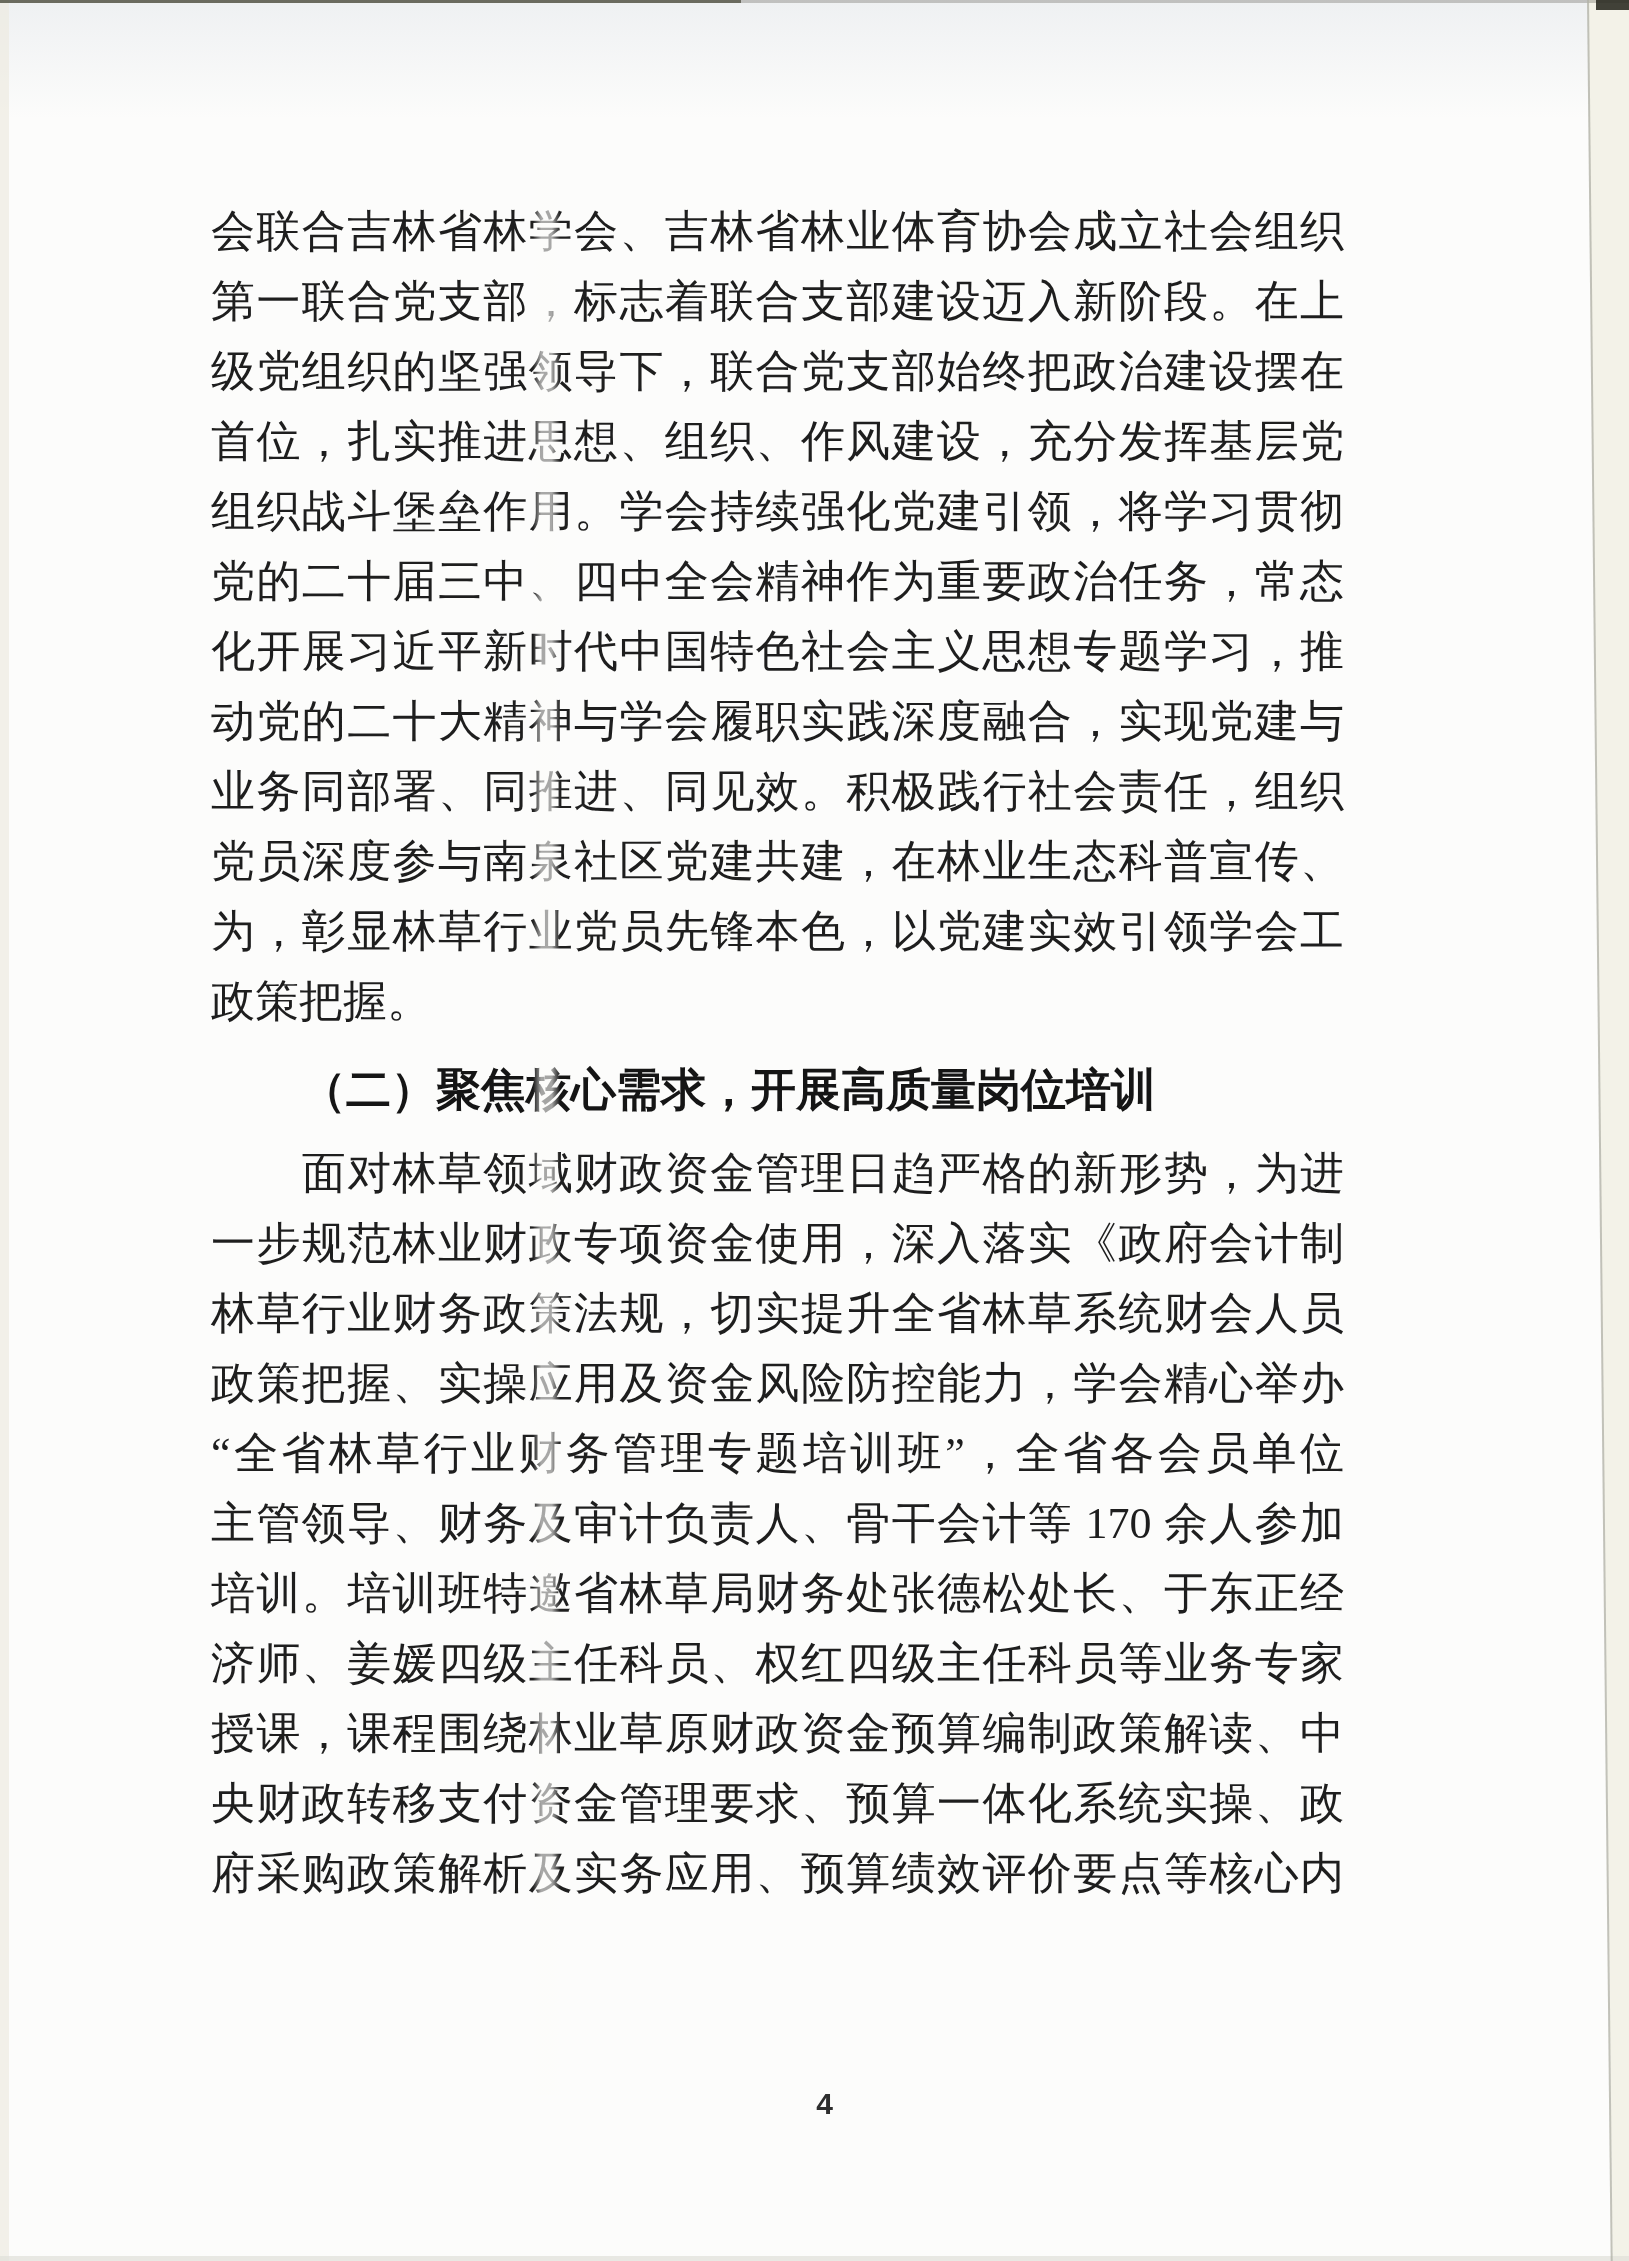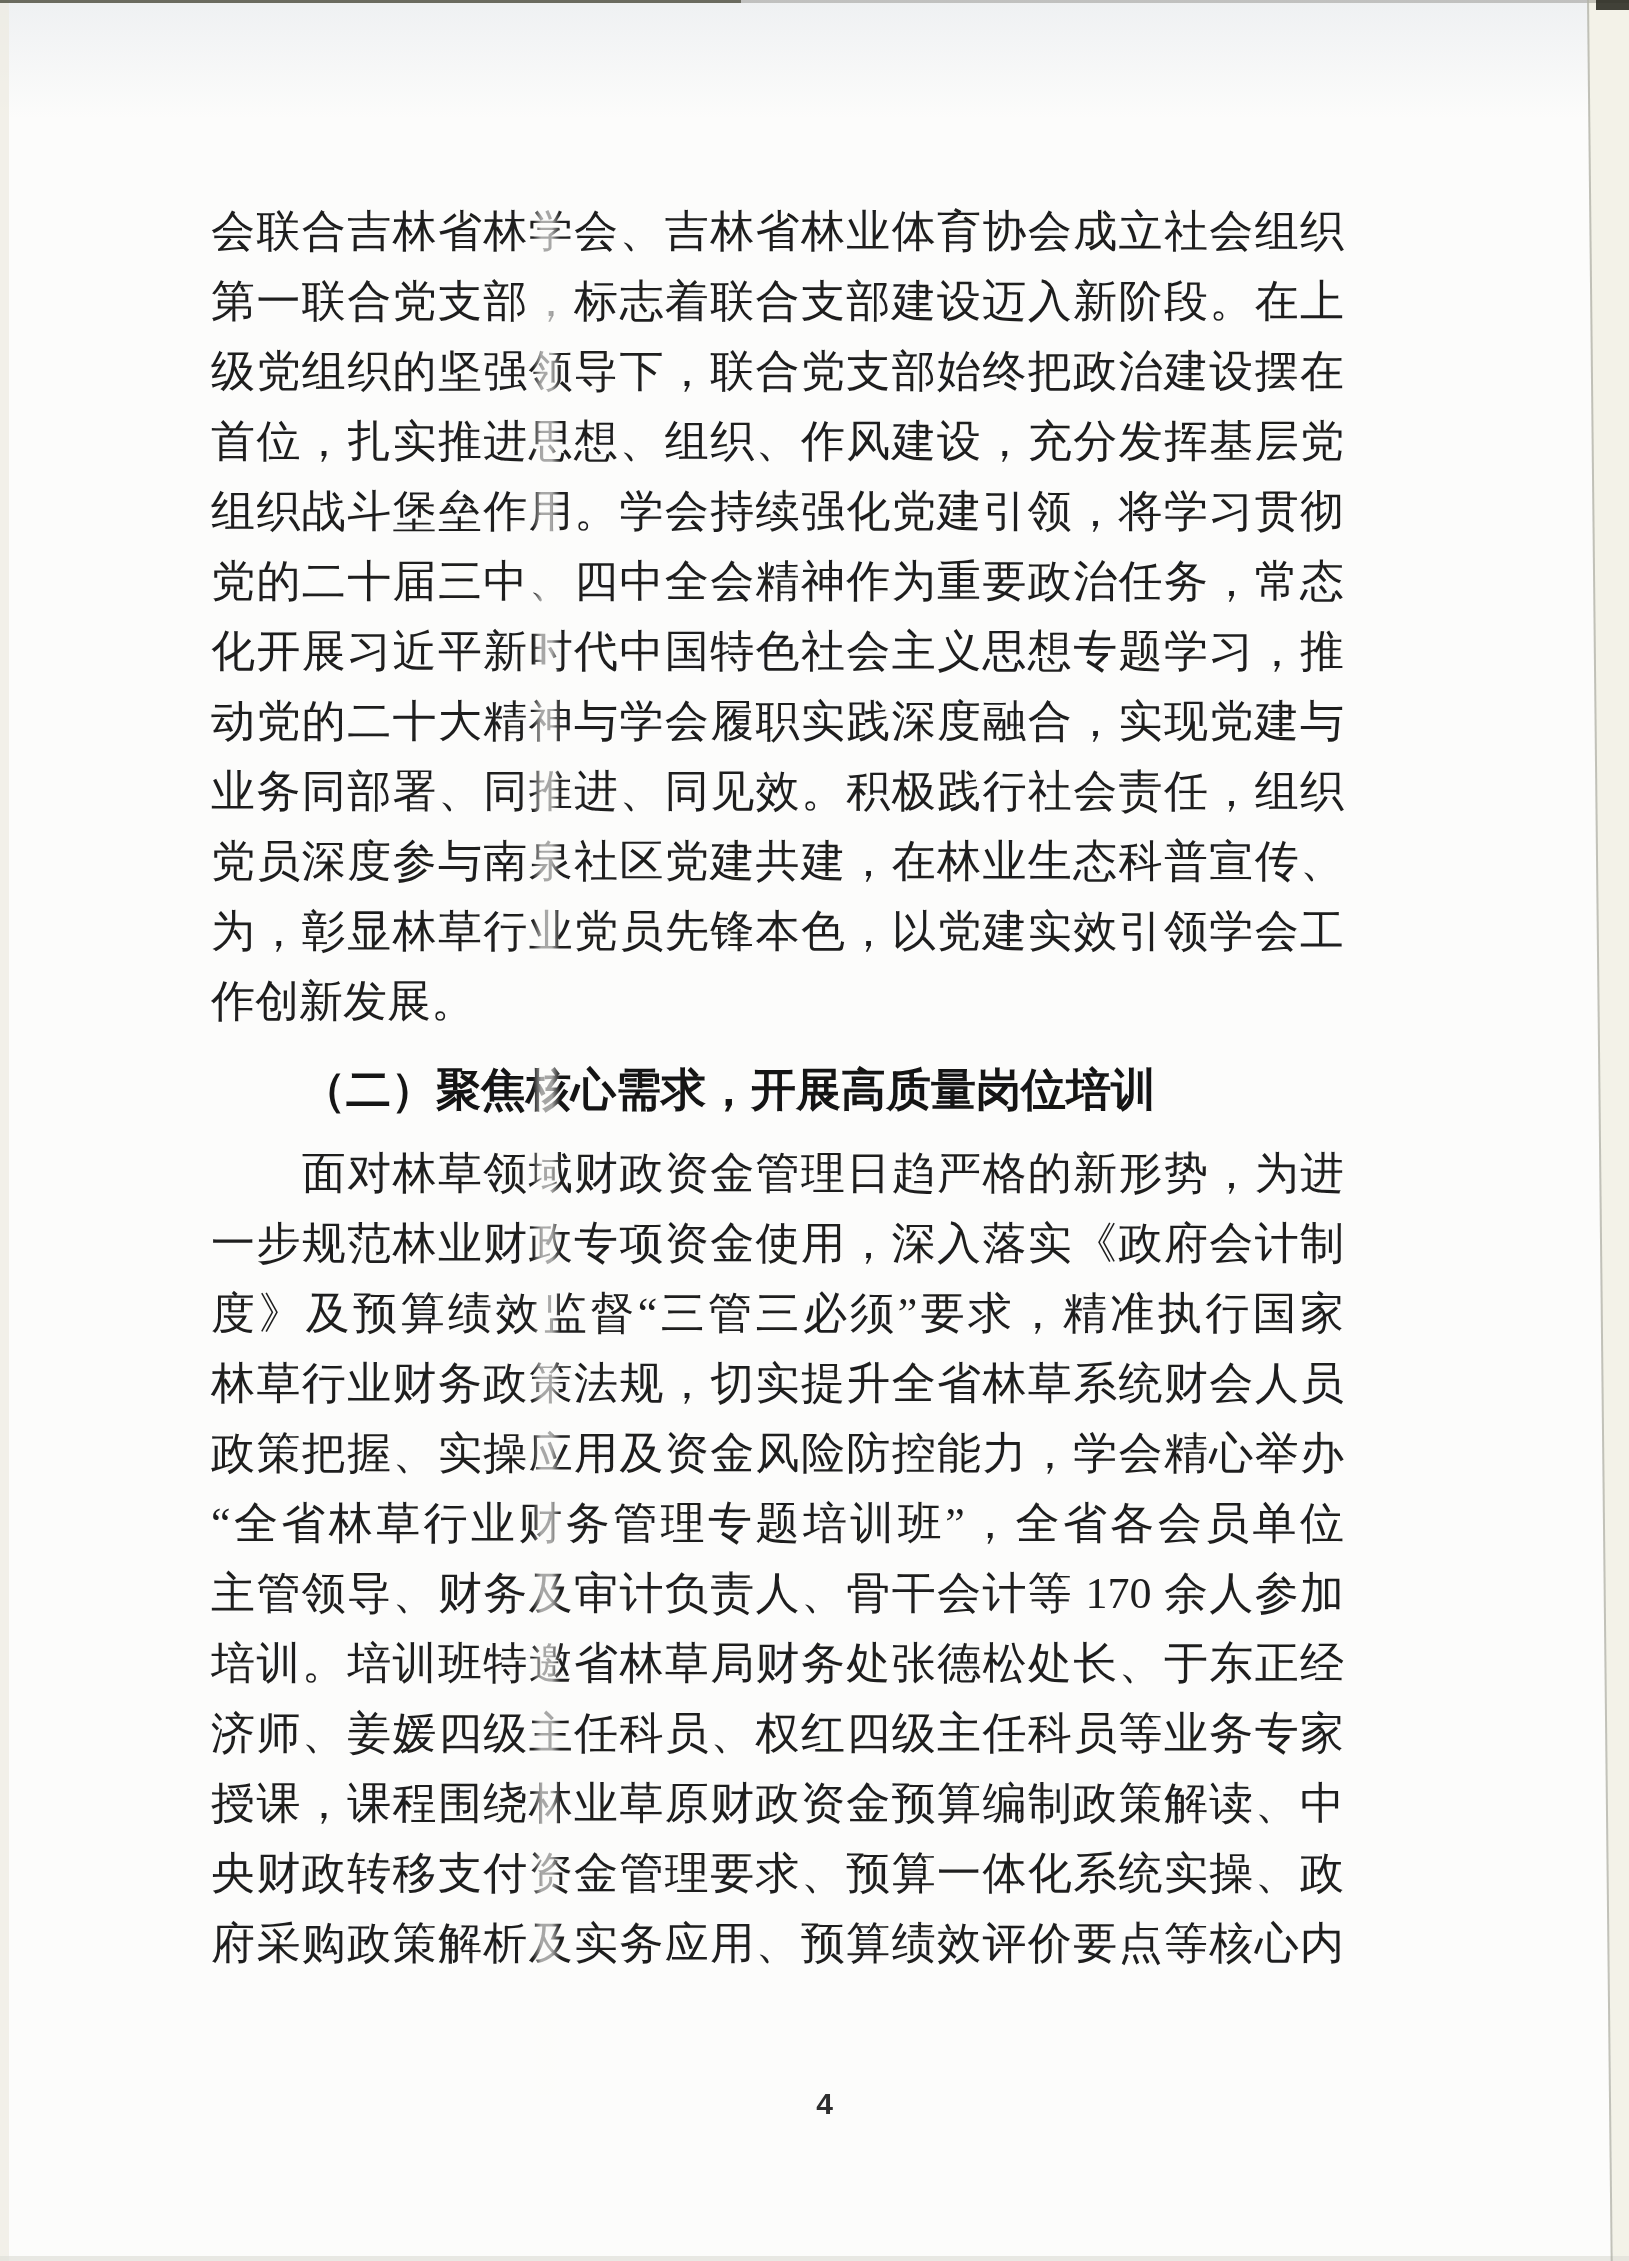--- a/index.html
+++ b/index.html
@@ -138,29 +138,28 @@
         <div class="line">第一联合党支部，标志着联合支部建设迈入新阶段。在上</div>
         <div class="line">级党组织的坚强领导下，联合党支部始终把政治建设摆在</div>
         <div class="line">首位，扎实推进思想、组织、作风建设，充分发挥基层党</div>
         <div class="line">组织战斗堡垒作用。学会持续强化党建引领，将学习贯彻</div>
         <div class="line">党的二十届三中、四中全会精神作为重要政治任务，常态</div>
         <div class="line">化开展习近平新时代中国特色社会主义思想专题学习，推</div>
         <div class="line">动党的二十大精神与学会履职实践深度融合，实现党建与</div>
         <div class="line">业务同部署、同推进、同见效。积极践行社会责任，组织</div>
         <div class="line">党员深度参与南泉社区党建共建，在林业生态科普宣传、</div>
         <div class="line">为，彰显林草行业党员先锋本色，以党建实效引领学会工</div>
-        <div class="line">作创新发展。</div>
+        <div class="line">政策把握。</div>
       </div>
 
     <div class="heading">　　（二）聚焦核心需求，开展高质量岗位培训</div>
 
     <div class="para para2">
         <div class="line">　　面对林草领域财政资金管理日趋严格的新形势，为进</div>
         <div class="line">一步规范林业财政专项资金使用，深入落实《政府会计制</div>
-        <div class="line">度》及预算绩效监督“三管三必须”要求，精准执行国家</div>
         <div class="line">林草行业财务政策法规，切实提升全省林草系统财会人员</div>
         <div class="line">政策把握、实操应用及资金风险防控能力，学会精心举办</div>
         <div class="line">“全省林草行业财务管理专题培训班”，全省各会员单位</div>
         <div class="line">主管领导、财务及审计负责人、骨干会计等 170 余人参加</div>
         <div class="line">培训。培训班特邀省林草局财务处张德松处长、于东正经</div>
         <div class="line">济师、姜媛四级主任科员、权红四级主任科员等业务专家</div>
         <div class="line">授课，课程围绕林业草原财政资金预算编制政策解读、中</div>
         <div class="line">央财政转移支付资金管理要求、预算一体化系统实操、政</div>
         <div class="line">府采购政策解析及实务应用、预算绩效评价要点等核心内</div>
       </div>

